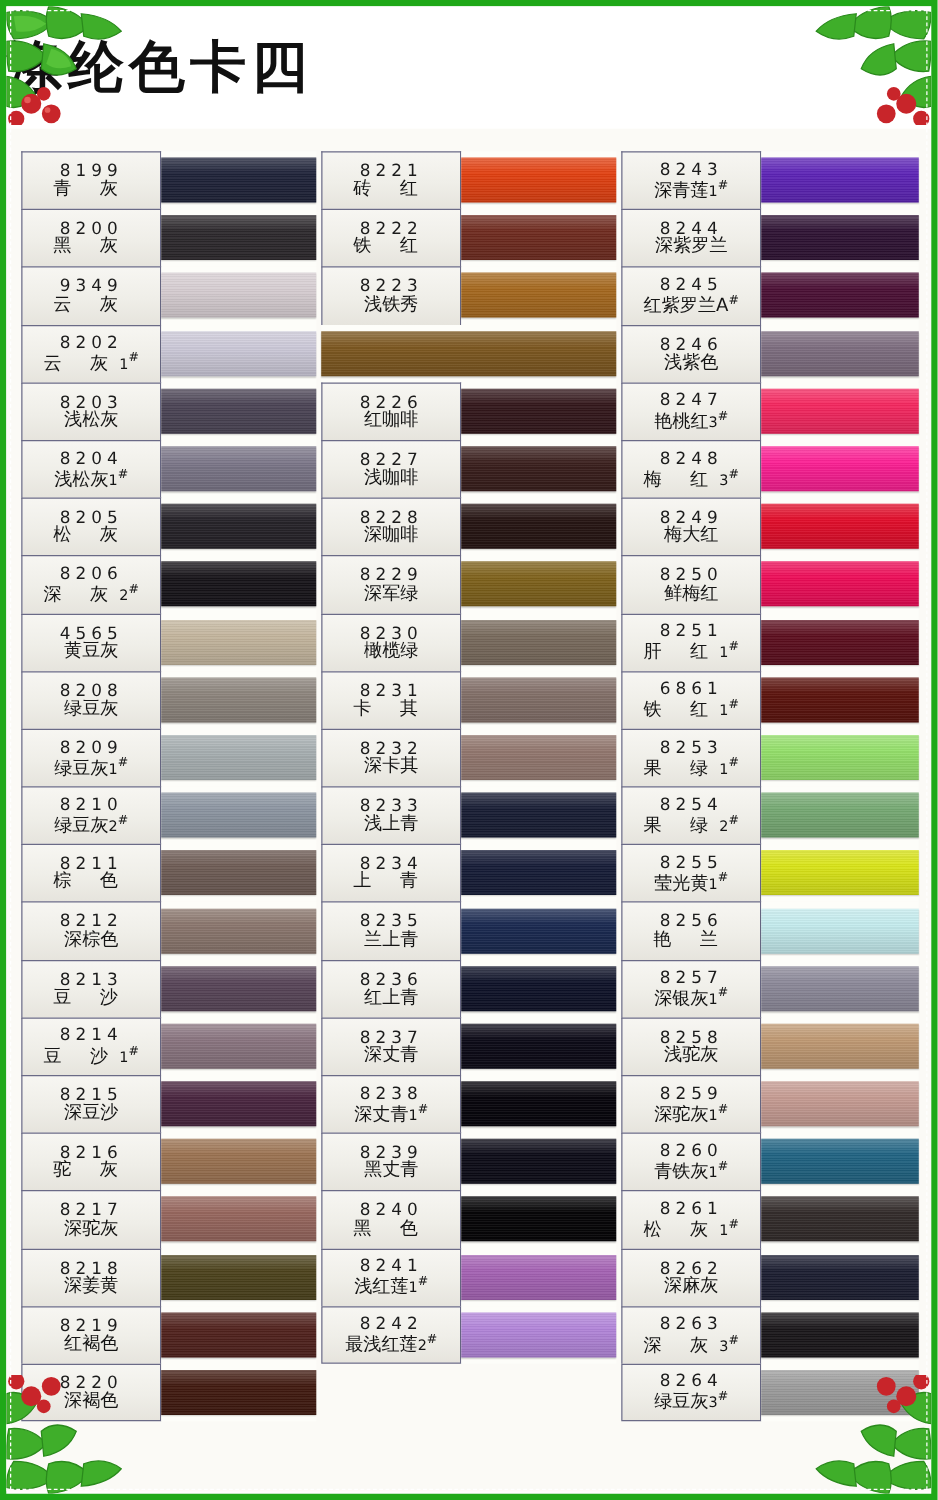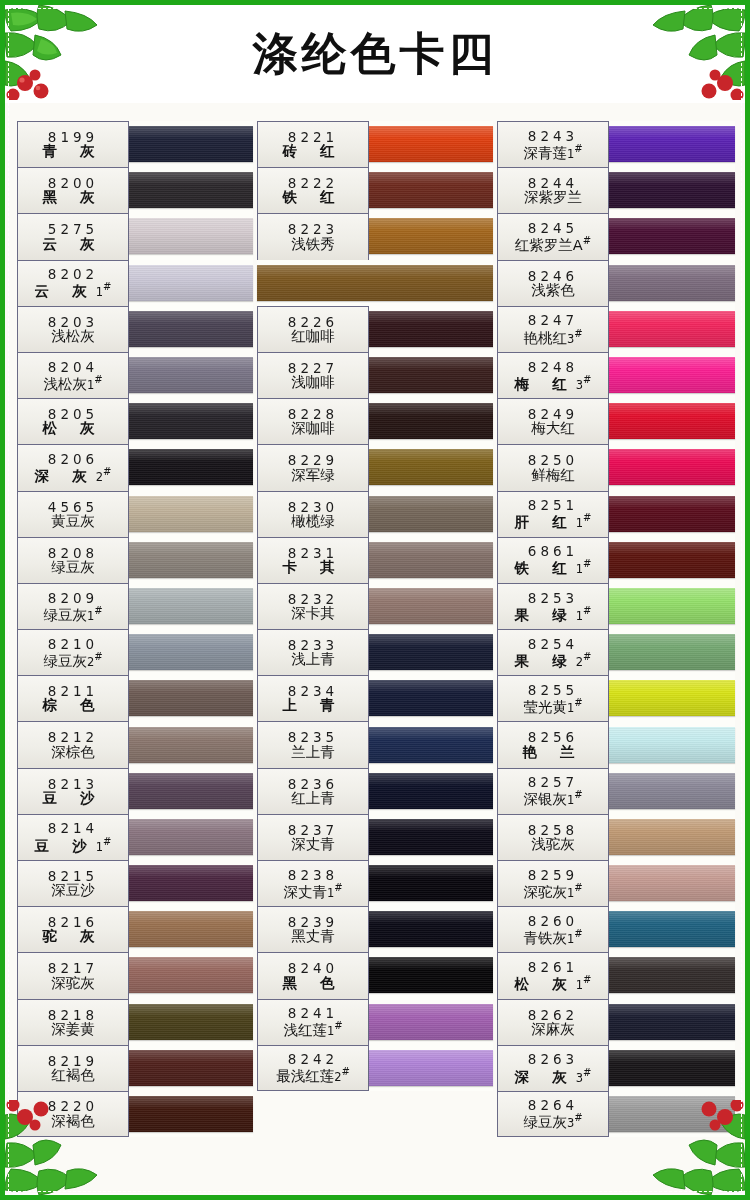--- a/index.html
+++ b/index.html
@@ -26,21 +26,21 @@
   .corner{position:absolute;width:120px;height:95px;z-index:20;}
   .c-tl{top:0;left:0;}
   .c-tr{top:0;right:0;transform:scaleX(-1);}
   .c-bl{bottom:0;left:0;transform:scaleY(-1);}
   .c-br{bottom:0;right:0;transform:scale(-1,-1);}
 
   
   .header{
     position:relative;
     height:98px;
-    display:flex;align-items:center;justify-content:center;
+    display:flex;align-items:center;
     background:#ffffff;
   }
   .title{
     font-size:45px;
     font-weight:700;
     letter-spacing:4px;
     color:#101010;
     font-family:"DejaVu Sans","Liberation Sans",sans-serif;
     white-space:nowrap;
   }
@@ -87,21 +87,21 @@
     line-height:1.05;
     font-family:"DejaVu Sans","Liberation Sans",sans-serif;
   }
   .cname{
     font-size:14.5px;
     color:#141414;
     line-height:1.1;
     white-space:nowrap;
     font-family:"DejaVu Sans","Liberation Sans",sans-serif;
   }
-  .cname .sp{letter-spacing:9px;font-weight:bold;}
+  .cname .sp{letter-spacing:9px;}
   .cname sup{font-size:10px;vertical-align:super;letter-spacing:0;}
   .cname .num{font-size:11.5px;letter-spacing:0;}
 
   .swatch-cell{
     flex:1;
     position:relative;
     background:#fdfdf9;
     display:flex;align-items:center;
   }
   .swatch{
@@ -235,21 +235,21 @@
           <div class="label-cell">
             <div class="code">8200</div>
             <div class="cname"><span class="sp">黑 灰</span></div>
           </div>
           <div class="swatch-cell">
             <div class="swatch" style="background: rgb(44, 40, 44);"></div>
           </div>
         </div>
         <div class="row">
           <div class="label-cell">
-            <div class="code">5275</div>
+            <div class="code">9349</div>
             <div class="cname"><span class="sp">云 灰</span></div>
           </div>
           <div class="swatch-cell">
             <div class="swatch" style="background: rgb(214, 205, 209);"></div>
           </div>
         </div>
         <div class="row">
           <div class="label-cell">
             <div class="code">8202</div>
             <div class="cname"><span class="sp">云 灰</span><span class="num">1</span><sup>#</sup></div>

